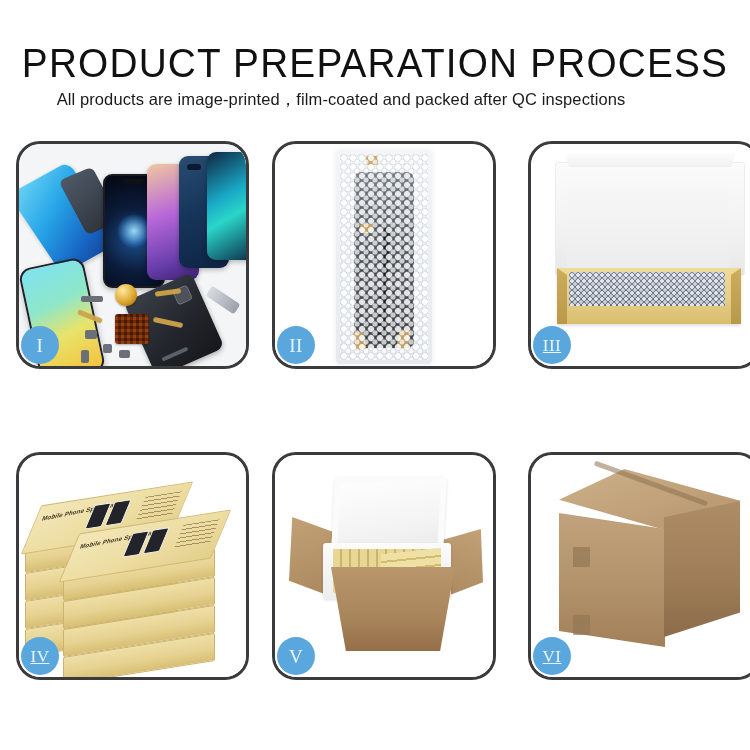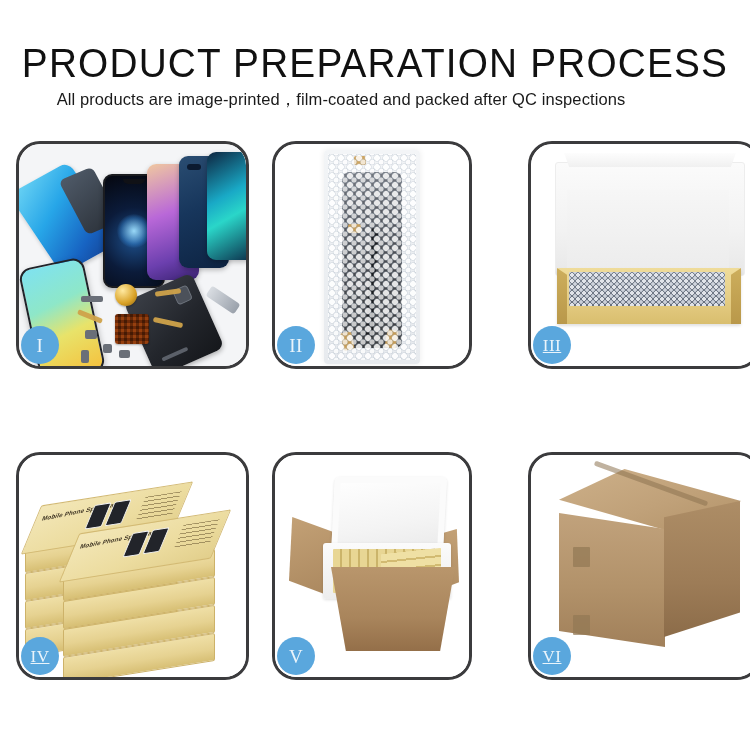--- a/index.html
+++ b/index.html
@@ -45,21 +45,21 @@
     background:#ffffff;
     overflow:hidden;
   }
   .panel .stage{
     position:absolute;inset:0;
     overflow:hidden;
     border-radius:21px;
   }
   
   .col1{left:16px;width:233px;}
-  .col2{left:272px;width:200px;}
+  .col2{left:272px;width:224px;}
   .col3{left:528px;width:233px;}
   .row1{top:141px;height:228px;}
   .row2{top:452px;height:228px;}
 
   
   .badge{
     position:absolute;left:2px;bottom:2px;
     width:38px;height:38px;border-radius:50%;
     background:#5aa7dd;
     display:flex;align-items:center;justify-content:center;

